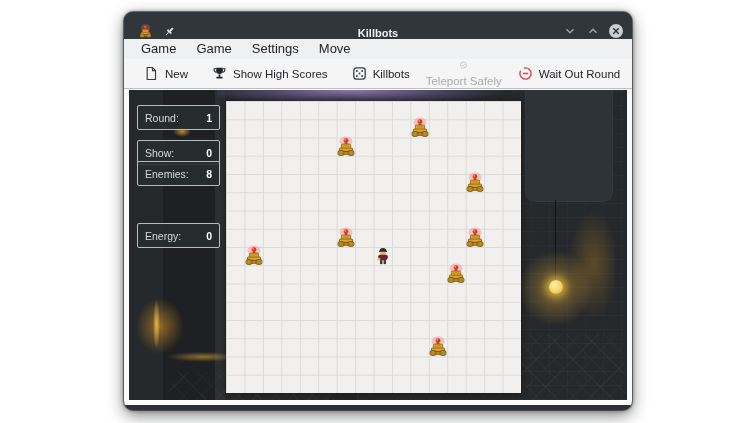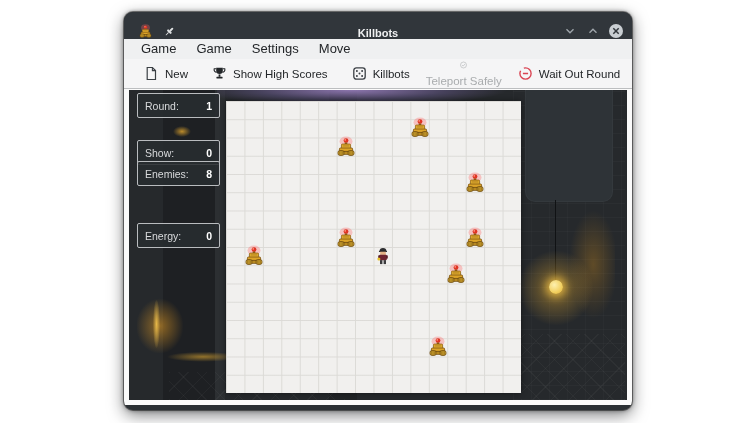--- a/index.html
+++ b/index.html
@@ -219,21 +219,21 @@
       <div class="decor lamp-cord"></div>
       <div class="decor lamp-glow"></div>
       <div class="decor lamp-bulb"></div>
       <div class="decor left-glow"></div>
       <div class="decor left-glow-crescent"></div>
       <div class="decor bottom-glow"></div>
       <div class="decor mini-glow"></div>
       <div class="decor hatch hatch-bl"></div>
       <div class="decor hatch hatch-br"></div>
 
-      <div class="status-box" style="top:3px">
+      <div class="status-box" style="top:15px">
         <span class="status-label">Round:</span>
         <span class="status-value">1</span>
       </div>
       <div class="status-box" style="top:50px">
         <span class="status-label">Show:</span>
         <span class="status-value">0</span>
       </div>
       <div class="status-box" style="top:71px">
         <span class="status-label">Enemies:</span>
         <span class="status-value">8</span>

